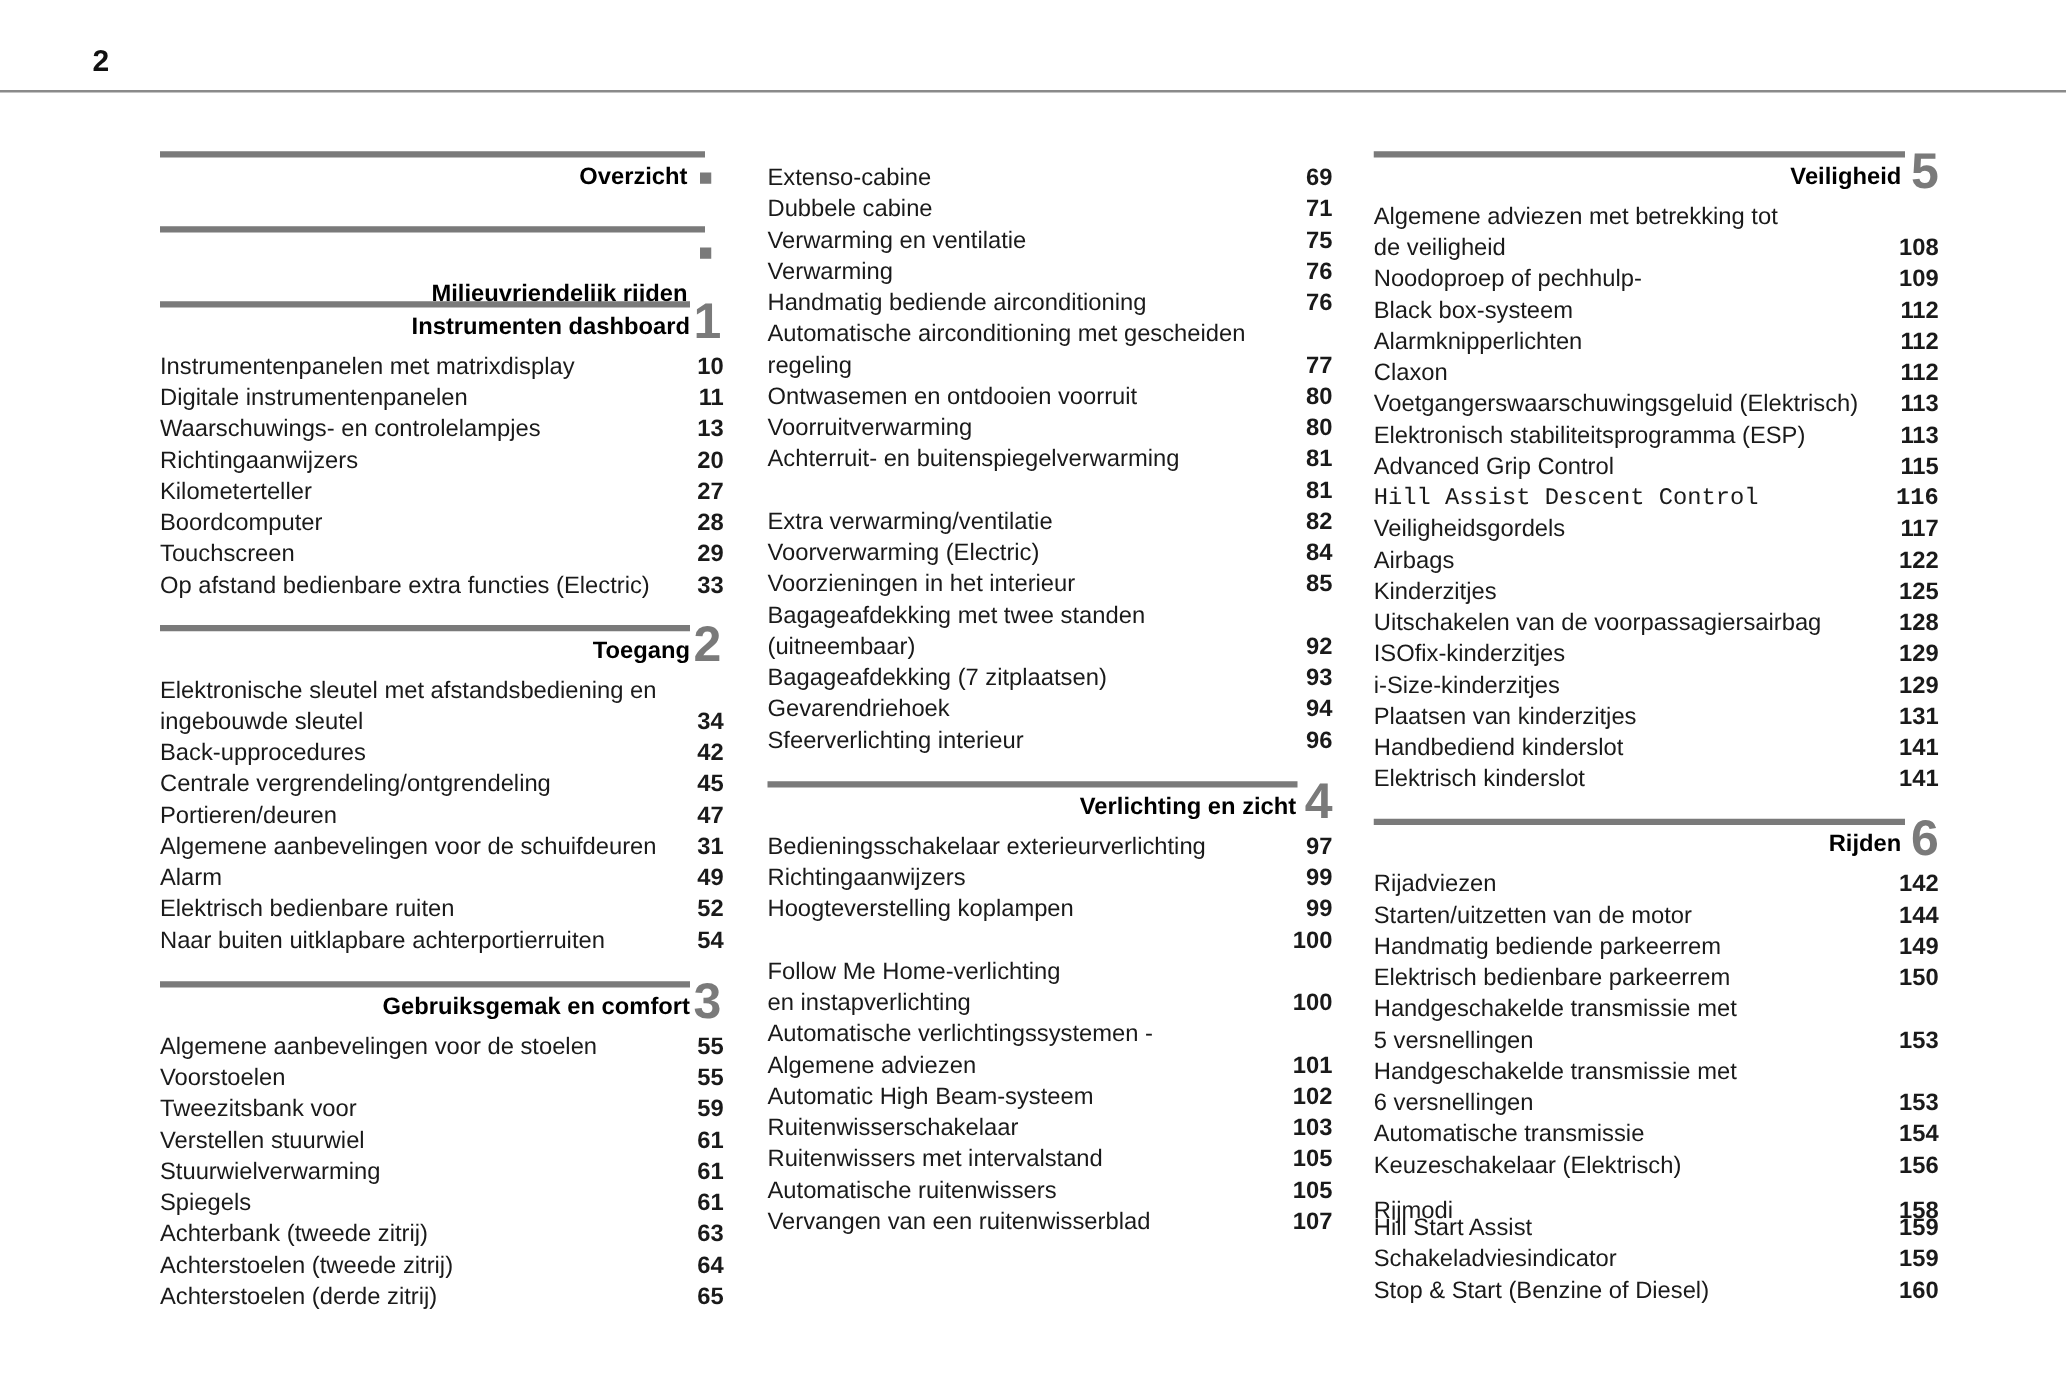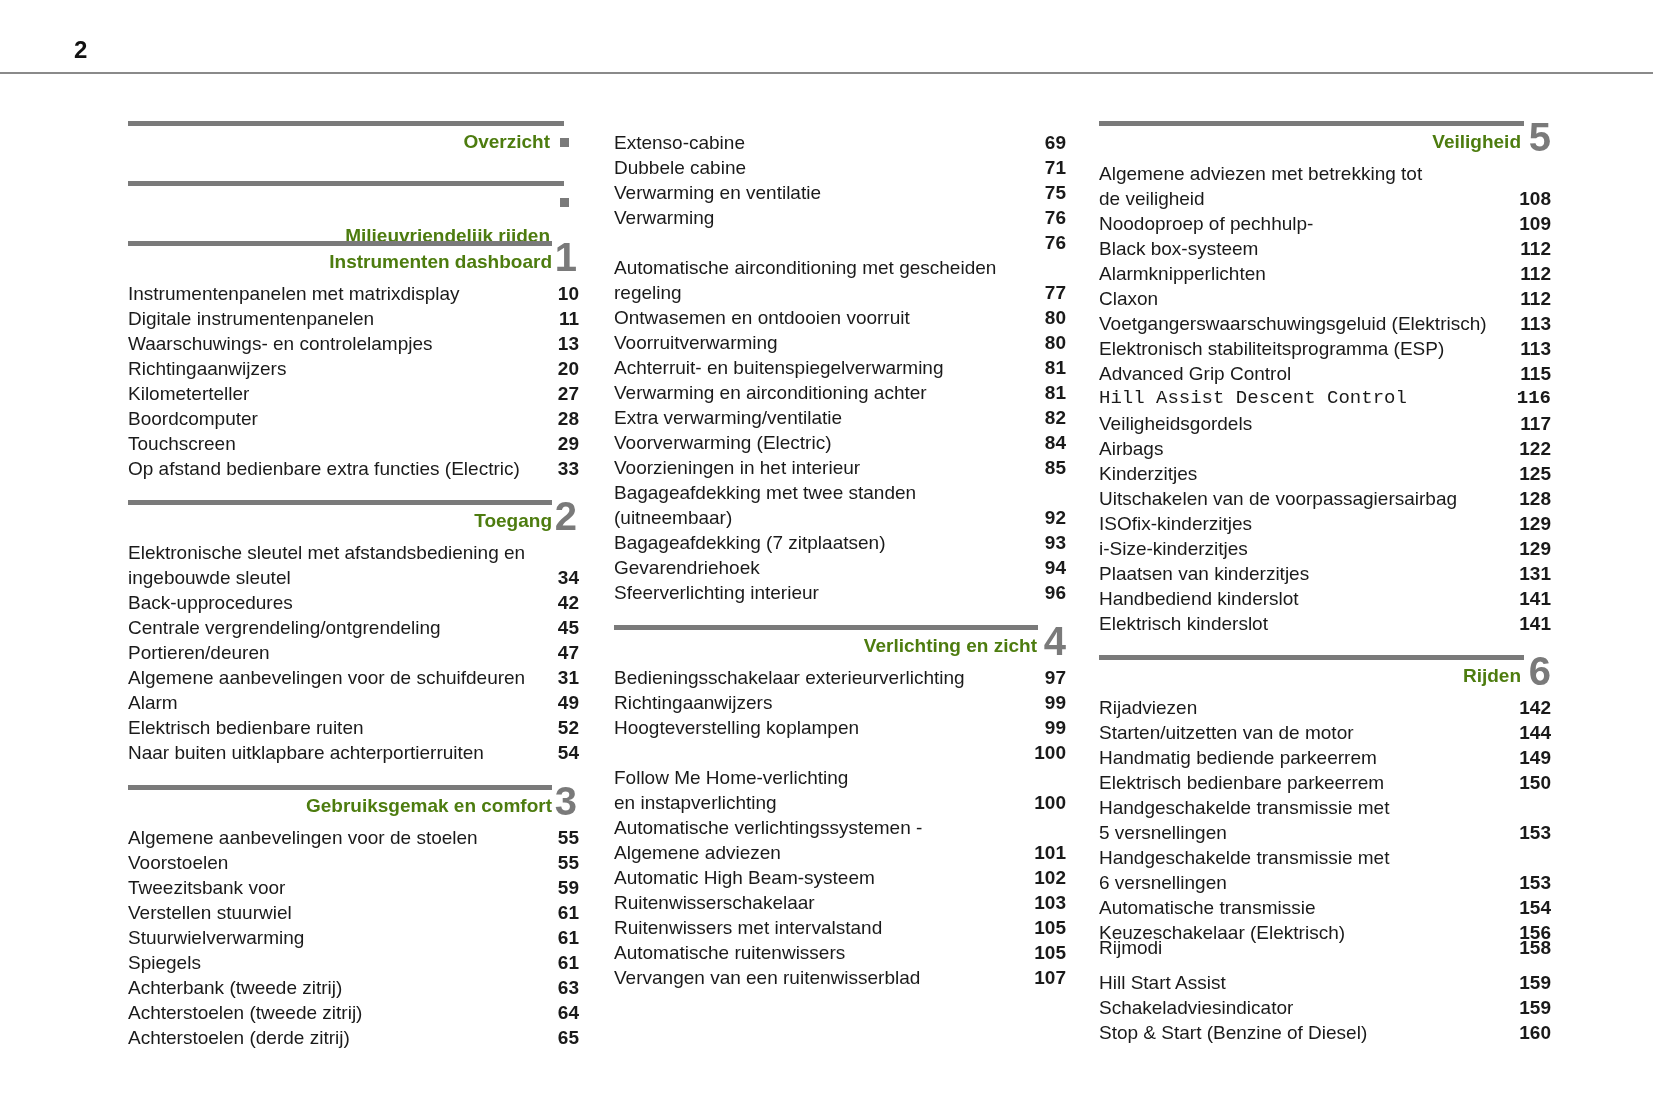--- a/index.html
+++ b/index.html
@@ -3,21 +3,21 @@
 <meta charset="utf-8">
 <style>
   html, body { margin:0; padding:0; background:#ffffff; }
   body { width:1653px; height:1102px; position:relative; overflow:hidden;
          font-family:"Liberation Sans", sans-serif; color:#1a1a1a; }
   .page-num { position:absolute; left:74px; top:36px; font-size:24px; font-weight:bold; color:#111; }
   .header-rule { position:absolute; left:0; top:72px; width:1653px; height:2px; background:#8a8a8a; }
   .col { position:absolute; top:0; }
   .sec { position:absolute; left:0; right:0; }
   .bar { position:absolute; left:0; height:5px; background:#7a7a7a; }
-  .sec-title { position:absolute; font-size:19px; font-weight:bold; color:#4d7c0f; white-space:nowrap; line-height:22px; }
+  .sec-title { position:absolute; font-size:19px; font-weight:bold; color:#000000; white-space:nowrap; line-height:22px; }
   .sec-square { position:absolute; width:9px; height:9px; background:#7a7a7a; }
   .ch-num { position:absolute; font-size:40px; font-weight:bold; color:#7a7a7a; line-height:36px; }
   .row { position:absolute; left:0; right:0; height:25px; line-height:25px; font-size:19px; }
   .row .t { position:absolute; left:0; white-space:nowrap; color:#1a1a1a; }
   .row .p { position:absolute; right:0; font-weight:bold; color:#1a1a1a; }
 </style>
 </head>
 <body>
 
 <div class="page-num">2</div>
@@ -177,20 +177,21 @@
         </div>
         <div class="row" style="top: 50px;">
           <span class="t">Verwarming en ventilatie</span>
           <span class="p">75</span>
         </div>
         <div class="row" style="top: 75px;">
           <span class="t">Verwarming</span>
           <span class="p">76</span>
         </div>
         <div class="row" style="top: 100px;">
+          <span class="t">Handmatig bediende airconditioning</span>
           <span class="p">76</span>
         </div>
         <div class="row" style="top: 125px;">
           <span class="t">Automatische airconditioning met gescheiden</span>
           <span class="p"></span>
         </div>
         <div class="row" style="top: 150px;">
           <span class="t">regeling</span>
           <span class="p">77</span>
         </div>
@@ -200,21 +201,20 @@
         </div>
         <div class="row" style="top: 200px;">
           <span class="t">Voorruitverwarming</span>
           <span class="p">80</span>
         </div>
         <div class="row" style="top: 225px;">
           <span class="t">Achterruit- en buitenspiegelverwarming</span>
           <span class="p">81</span>
         </div>
         <div class="row" style="top: 250px;">
-          <span class="t">Verwarming en airconditioning achter</span>
           <span class="p">81</span>
         </div>
         <div class="row" style="top: 275px;">
           <span class="t">Extra verwarming/ventilatie</span>
           <span class="p">82</span>
         </div>
         <div class="row" style="top: 300px;">
           <span class="t">Voorverwarming (Electric)</span>
           <span class="p">84</span>
         </div>
@@ -428,21 +428,21 @@
           <span class="p">153</span>
         </div>
         <div class="row" style="top: 240px;">
           <span class="t">Automatische transmissie</span>
           <span class="p">154</span>
         </div>
         <div class="row" style="top: 265px;">
           <span class="t">Keuzeschakelaar (Elektrisch)</span>
           <span class="p">156</span>
         </div>
-        <div class="row" style="top: 280px; text-decoration: underline;">
+        <div class="row" style="top: 301px; text-decoration: underline;">
           <span class="t">Rijmodi</span>
           <span class="p">158</span>
         </div>
         <div class="row" style="top: 315px;">
           <span class="t">Hill Start Assist</span>
           <span class="p">159</span>
         </div>
         <div class="row" style="top: 340px;">
           <span class="t">Schakeladviesindicator</span>
           <span class="p">159</span>

